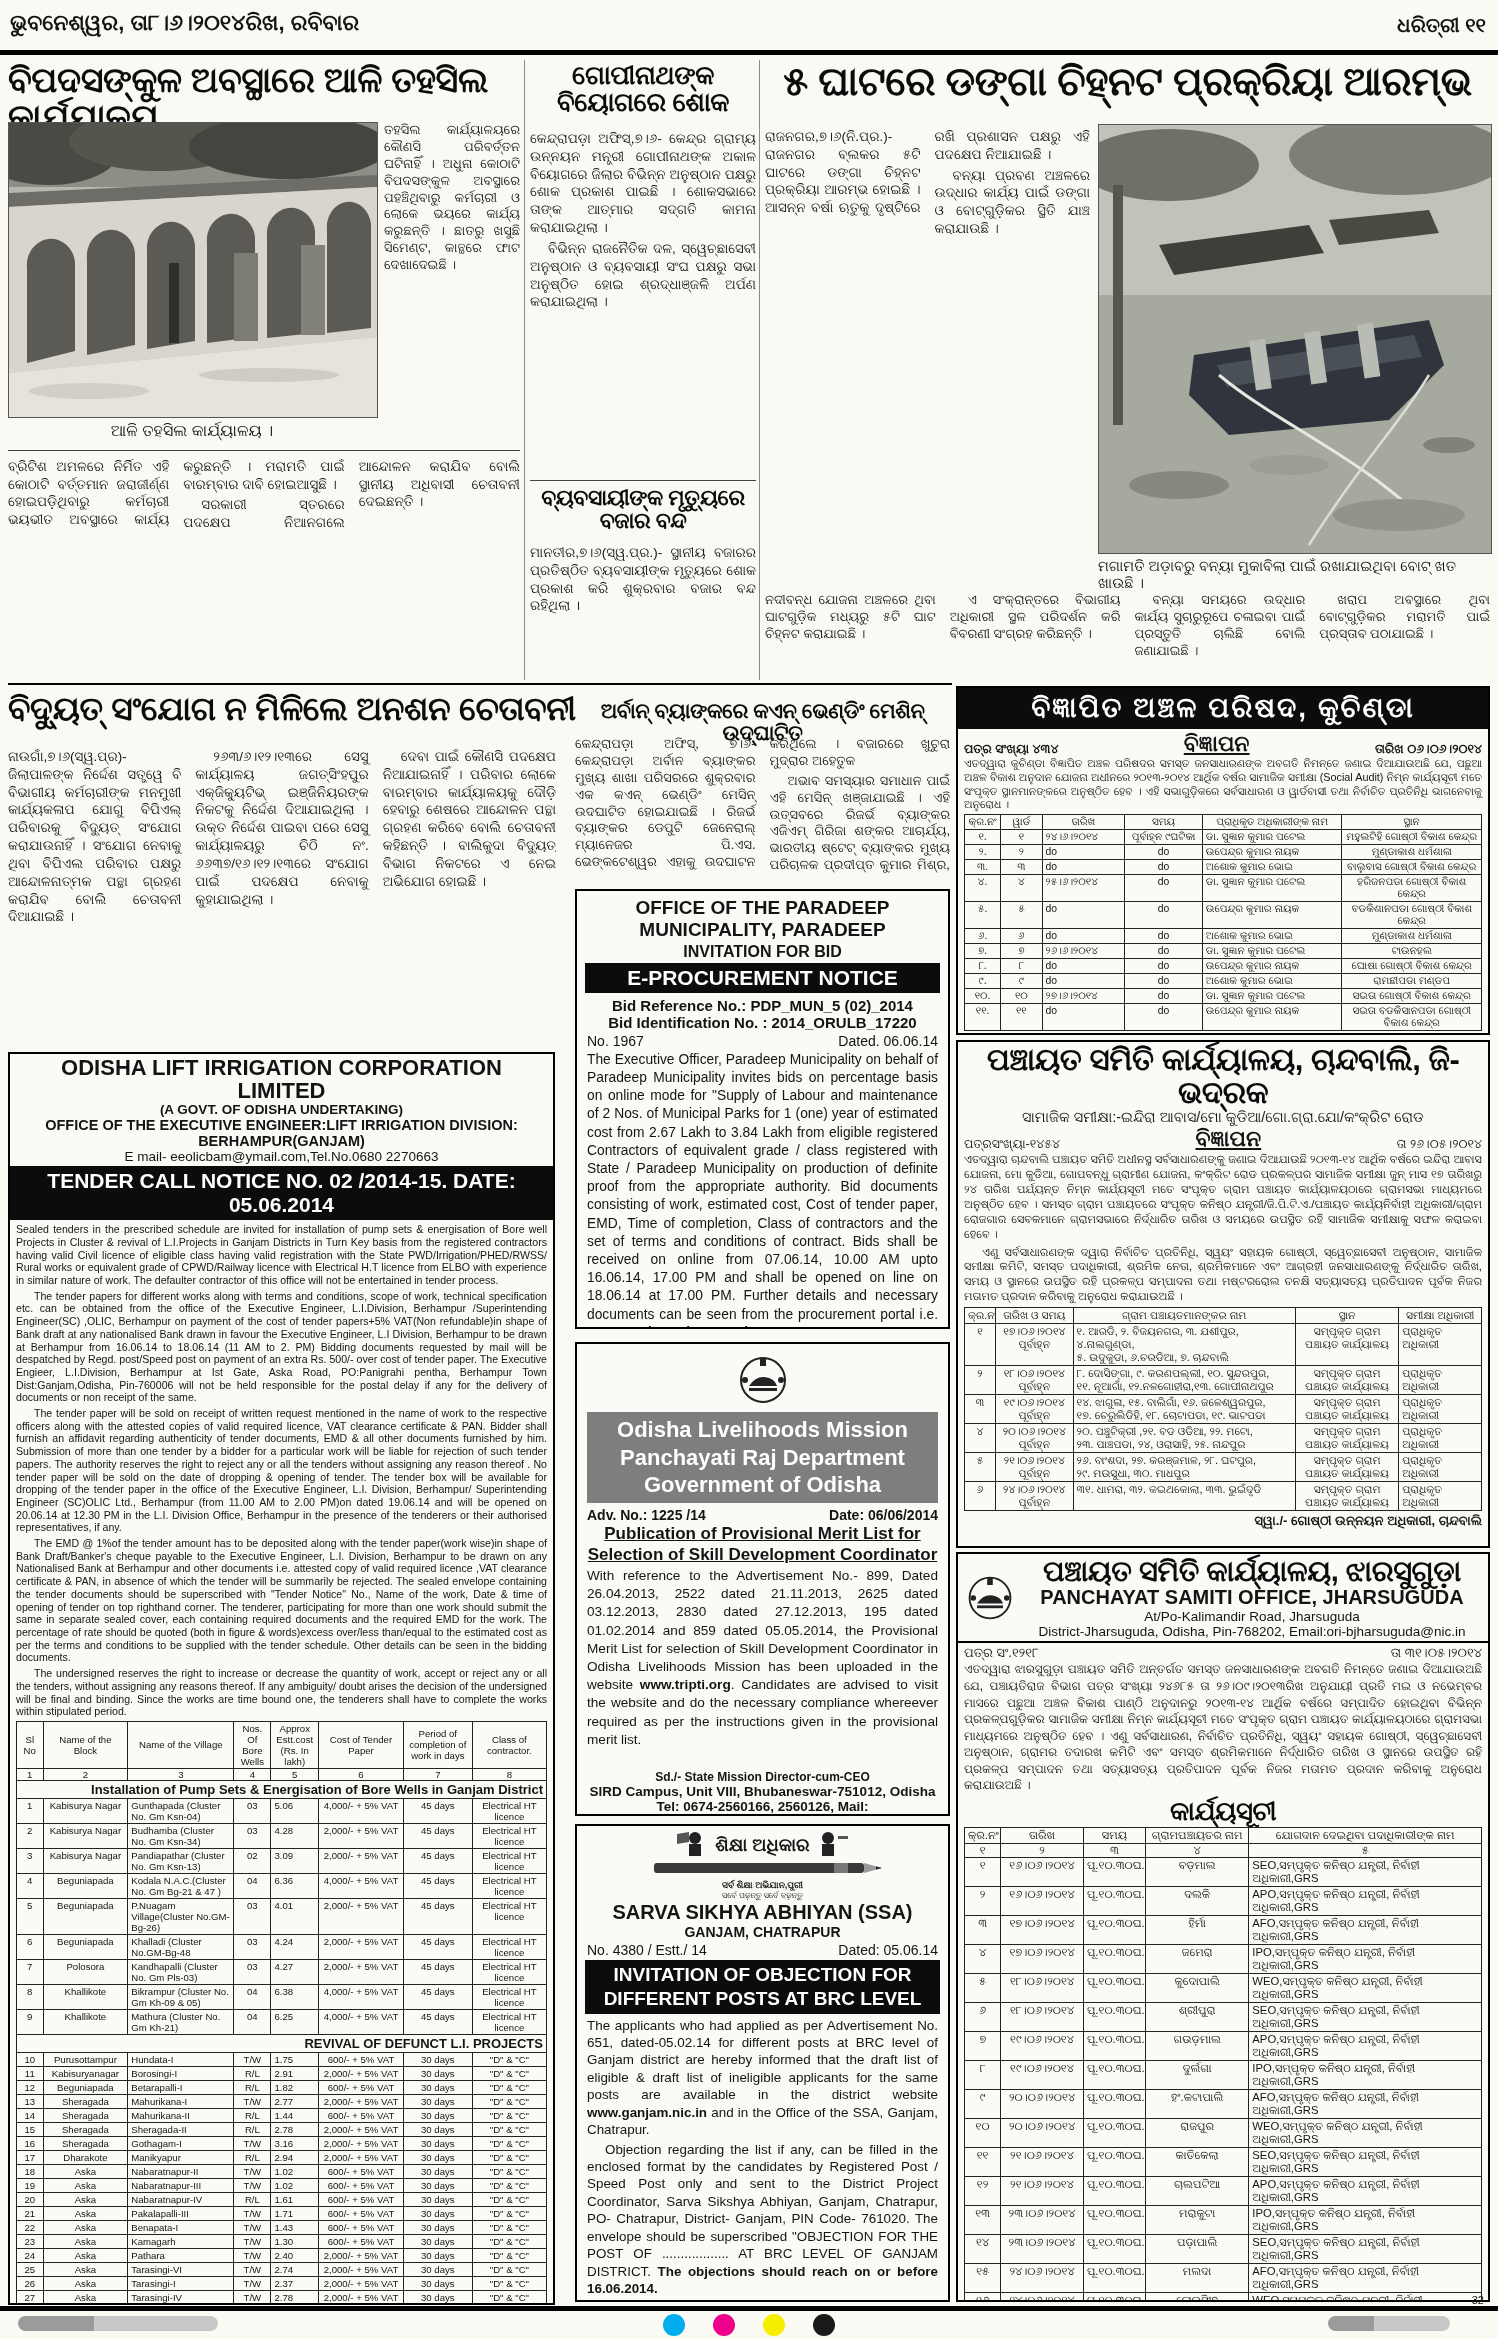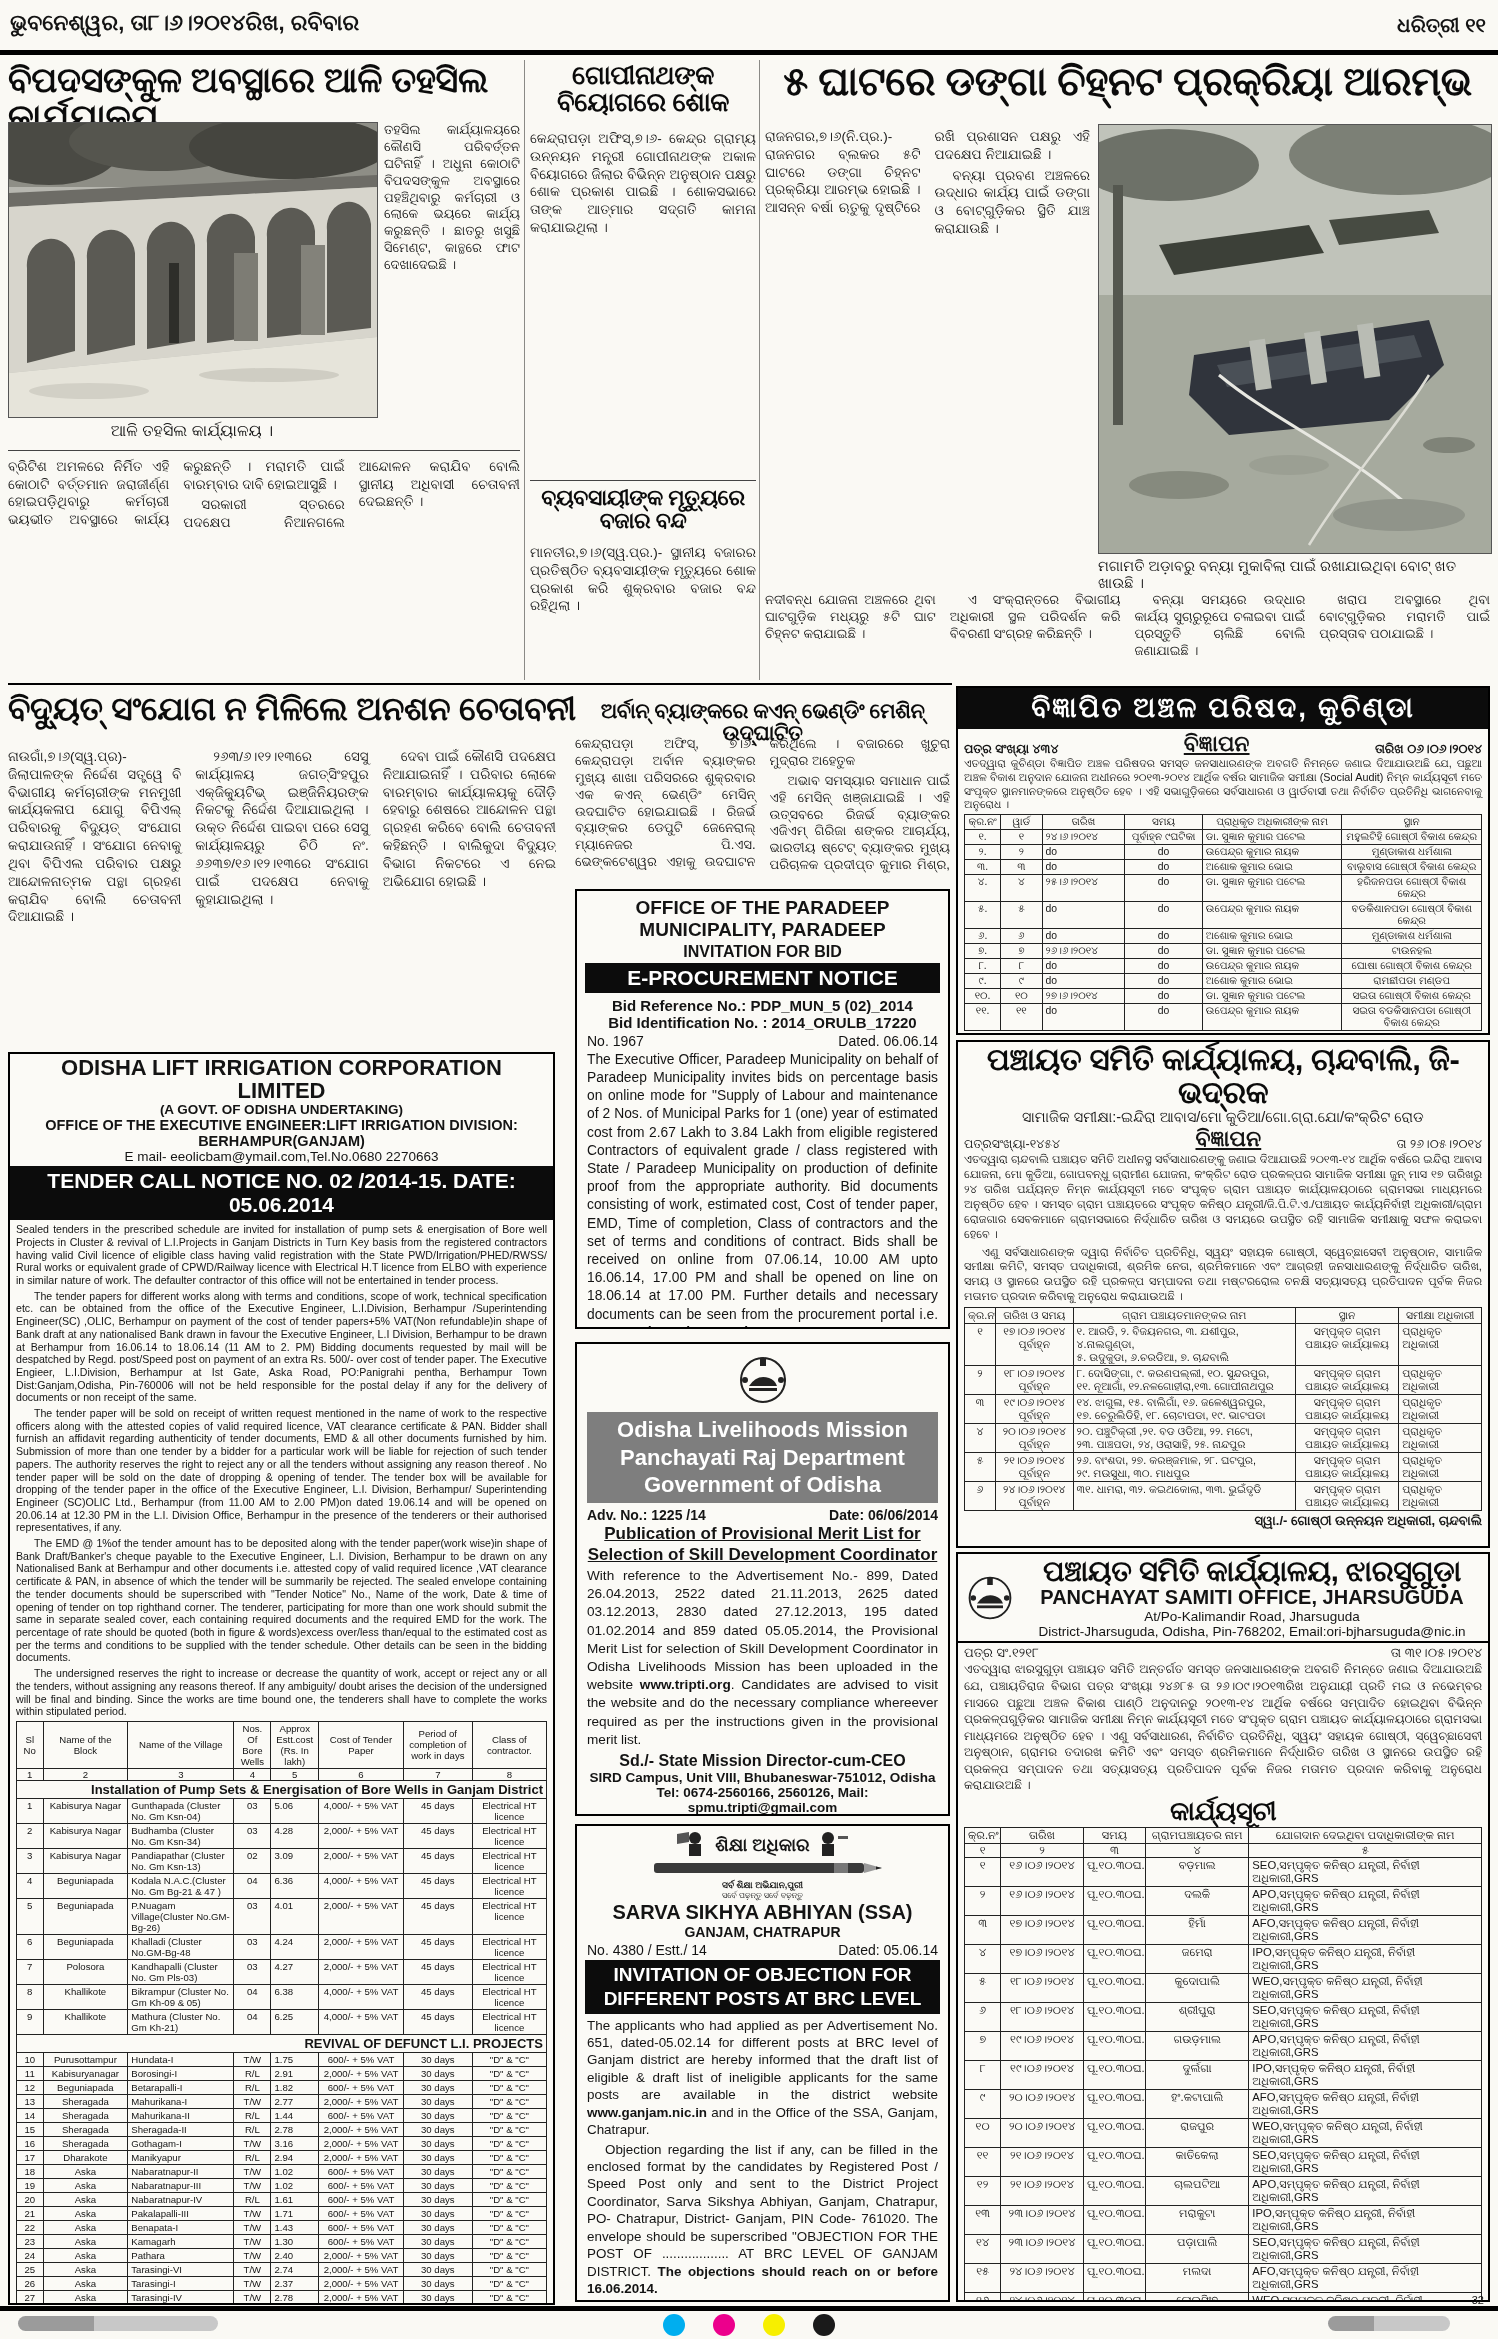--- a/index.html
+++ b/index.html
@@ -85,20 +85,21 @@
   <div class="abs jus cols3 paras" style="left:8px;top:458px;width:512px;height:218px;font-size:13.5px;line-height:1.3;overflow:hidden;">
       <p>ବ୍ରିଟିଶ ଅମଳରେ ନିର୍ମିତ ଏହି କୋଠାଟି ବର୍ତ୍ତମାନ ଜରାଜୀର୍ଣ୍ଣ ହୋଇପଡ଼ିଥିବାରୁ କର୍ମଚାରୀ ଭୟଭୀତ ଅବସ୍ଥାରେ କାର୍ଯ୍ୟ କରୁଛନ୍ତି । ମରାମତି ପାଇଁ ବାରମ୍ବାର ଦାବି ହୋଇଆସୁଛି ।</p>
       <p>ସରକାରୀ ସ୍ତରରେ ପଦକ୍ଷେପ ନିଆନଗଲେ ଆନ୍ଦୋଳନ କରାଯିବ ବୋଲି ସ୍ଥାନୀୟ ଅଧିବାସୀ ଚେତାବନୀ ଦେଇଛନ୍ତି ।</p>
     </div>
 
   <div class="abs vrule" style="left:524px;top:60px;height:620px;"></div>
 
   <div class="abs headline ctr" style="left:530px;top:62px;width:226px;font-size:26px;">ଗୋପୀନାଥଙ୍କ ବିୟୋଗରେ ଶୋକ</div>
   <div class="abs jus paras" style="left:530px;top:130px;width:226px;height:346px;font-size:13.5px;line-height:1.32;overflow:hidden;">
       <p>କେନ୍ଦ୍ରାପଡ଼ା ଅଫିସ୍,୭।୬- କେନ୍ଦ୍ର ଗ୍ରାମ୍ୟ ଉନ୍ନୟନ ମନ୍ତ୍ରୀ ଗୋପୀନାଥଙ୍କ ଅକାଳ ବିୟୋଗରେ ଜିଲାର ବିଭିନ୍ନ ଅନୁଷ୍ଠାନ ପକ୍ଷରୁ ଶୋକ ପ୍ରକାଶ ପାଇଛି । ଶୋକସଭାରେ ତାଙ୍କ ଆତ୍ମାର ସଦ୍‌ଗତି କାମନା କରାଯାଇଥିଲା ।</p>
+      <p>ବିଭିନ୍ନ ରାଜନୈତିକ ଦଳ, ସ୍ୱେଚ୍ଛାସେବୀ ଅନୁଷ୍ଠାନ ଓ ବ୍ୟବସାୟୀ ସଂଘ ପକ୍ଷରୁ ସଭା ଅନୁଷ୍ଠିତ ହୋଇ ଶ୍ରଦ୍ଧାଞ୍ଜଳି ଅର୍ପଣ କରାଯାଇଥିଲା ।</p>
     </div>
   <div class="abs" style="left:530px;top:480px;width:226px;height:1px;background:#444;"></div>
   <div class="abs headline ctr" style="left:530px;top:486px;width:226px;font-size:22px;">ବ୍ୟବସାୟୀଙ୍କ ମୃତ୍ୟୁରେ ବଜାର ବନ୍ଦ</div>
   <div class="abs jus paras" style="left:530px;top:544px;width:226px;height:132px;font-size:13.5px;line-height:1.32;overflow:hidden;">
       <p>ମାନତୀର,୭।୬(ସ୍ୱ.ପ୍ର.)- ସ୍ଥାନୀୟ ବଜାରର ପ୍ରତିଷ୍ଠିତ ବ୍ୟବସାୟୀଙ୍କ ମୃତ୍ୟୁରେ ଶୋକ ପ୍ରକାଶ କରି ଶୁକ୍ରବାର ବଜାର ବନ୍ଦ ରହିଥିଲା ।</p>
     </div>
 
   <div class="abs vrule" style="left:759px;top:60px;height:620px;"></div>
 
   <div class="abs headline ctr" style="left:765px;top:60px;width:725px;font-size:40px;">୫ ଘାଟରେ ଡଙ୍ଗା ଚିହ୍ନଟ ପ୍ରକ୍ରିୟା ଆରମ୍ଭ</div>
@@ -186,21 +187,21 @@
       <div>Government of Odisha</div>
     </div>
     <div class="meta-row b" style="font-size:14px;margin-top:4px;">
       <span>Adv.  No.: 1225 /14</span>
       <span>Date: 06/06/2014</span>
     </div>
     <div class="ctr b underline" style="font-size:17px;line-height:1.25;">Publication of Provisional Merit List for</div>
     <div class="ctr b underline" style="font-size:17px;line-height:1.25;">Selection of Skill Development Coordinator</div>
     <div class="jus" style="font-size:13.6px;line-height:1.34;margin-top:2px;"><span>With reference to the Advertisement No.- 899, Dated 26.04.2013, 2522 dated 21.11.2013, 2625 dated 03.12.2013, 2830 dated 27.12.2013, 195 dated 01.02.2014 and 859 dated 05.05.2014, the Provisional Merit List for selection of Skill Development Coordinator in Odisha Livelihoods Mission has been uploaded in the website</span>
       <span class="b">www.tripti.org</span><span>. Candidates are advised to visit the website and do the necessary compliance whereever required as per the instructions given in the provisional merit list.</span></div>
-    <div class="ctr b" style="font-size:16px;margin-top:3px;">Sd./- State Mission Director-cum-CEO</div>
+    <div class="ctr b" style="font-size:12px;margin-top:21px;">Sd./- State Mission Director-cum-CEO</div>
     <div class="ctr b" style="font-size:13.5px;">SIRD Campus, Unit VIII, Bhubaneswar-751012, Odisha</div>
     <div class="ctr b" style="font-size:13.5px;">Tel: 0674-2560166, 2560126, Mail: spmu.tripti@gmail.com</div>
   </div>
 
   <div class="abs notice-box" style="left:575px;top:1824px;width:375px;height:478px;padding:4px 10px;overflow:hidden;">
     <div class="ctr">
       <div style="display:flex;align-items:center;justify-content:center;gap:6px;">
         <svg width="34" height="30" viewBox="0 0 34 30">
           <circle cx="20" cy="8" r="6" fill="#222"></circle>
             <rect x="14" y="14" width="12" height="12" fill="#222"></rect>

